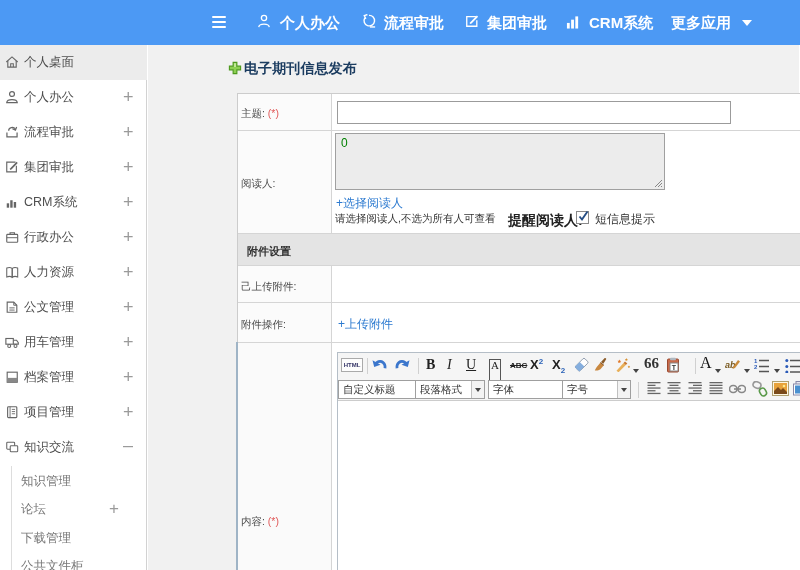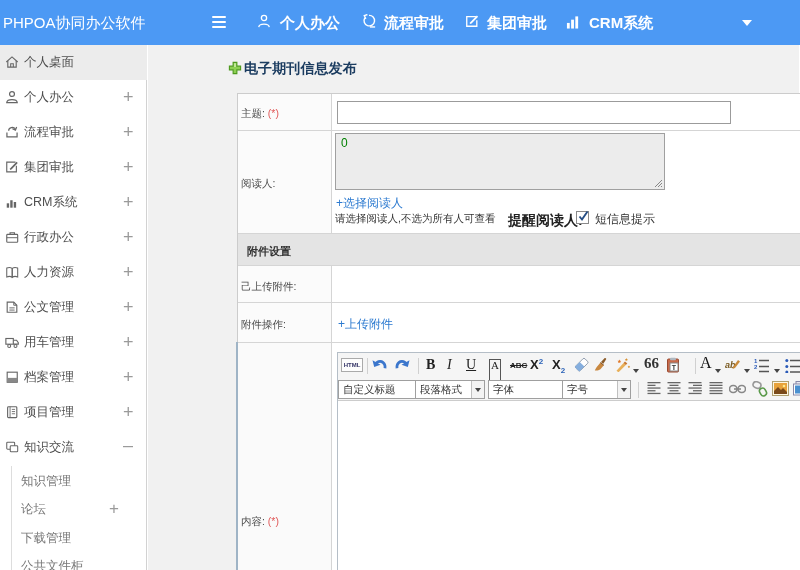--- a/index.html
+++ b/index.html
@@ -46,21 +46,20 @@
 .dd{position:absolute;top:27px;height:19px;background:#fff;border:1px solid #9f9f9f;}
 .dd .dtxt{position:absolute;left:4px;top:0;line-height:17px;font-size:10.5px;color:#333;white-space:nowrap;}
 .dd .darr{position:absolute;right:0;top:0;bottom:0;width:13px;border-left:1px solid #c0c0c0;background:#f3f3f3;}
 .dd .darr:after{content:"";position:absolute;left:3px;top:7px;border:3.5px solid transparent;border-top:4px solid #444;}
 .dar{display:inline-block;border:3px solid transparent;border-top:4px solid #444;}
 </style>
 </head>
 <body>
 
 <div id="topbar">
-  <span id="logo">PHPOA协同办公软件</span>
   <div class="hbar" style="top:16px;"></div>
   <div class="hbar" style="top:21px;"></div>
   <div class="hbar" style="top:26px;"></div>
   <svg class="navicon" style="left:257px;top:14px" width="15" height="16" viewBox="0 0 15 16">
       <circle cx="7.5" cy="4.5" r="3" fill="none" stroke="#fff" stroke-width="1.5"></circle>
       <path d="M1.5 15 C2 10.5 13 10.5 13.5 15" fill="none" stroke="#fff" stroke-width="1.5"></path>
     </svg>
   <span class="navtxt" style="left:280px">个人办公</span>
   <svg class="navicon" style="left:362px;top:14px" width="16" height="16" viewBox="0 0 16 16">
       <path d="M3.2 4.5 A6 6 0 1 0 8 1.6" fill="none" stroke="#fff" stroke-width="1.6"></path>
@@ -72,20 +71,21 @@
       <path d="M12.5 3 H2 V14 H13.5 V7" fill="none" stroke="#fff" stroke-width="1.5"></path>
       <path d="M6 9.5 L13.6 1.7 L15 3.1 L7.5 10.9 L5.4 11.5 Z" fill="#fff"></path>
     </svg>
   <span class="navtxt" style="left:487px">集团审批</span>
   <svg class="navicon" style="left:566px;top:15px" width="15" height="15" viewBox="0 0 15 15">
       <rect x="1" y="8.5" width="3" height="6" fill="#fff"></rect>
       <rect x="5.5" y="5" width="3" height="9.5" fill="#fff"></rect>
       <rect x="10" y="1.5" width="3" height="13" fill="#fff"></rect>
     </svg>
   <span class="navtxt" style="left:589px">CRM系统</span>
+  <span class="navtxt" style="left:671px">更多应用</span>
   <div style="position:absolute;left:742px;top:20px;width:0;height:0;border:5px solid transparent;border-top:6px solid #fff;"></div>
 </div>
 
 <div id="sidebar"></div>
 <div id="menu">
     <div class="mi" style="top:45px;background:#ececec;">
       <svg class="ico" viewBox="0 0 16 16">
         <path d="M1.5 8 L8 2.2 L14.5 8" fill="none" stroke="#666" stroke-width="1.3"></path>
         <path d="M3.2 6.8 V13.8 H12.8 V6.8" fill="none" stroke="#666" stroke-width="1.3"></path>
         <path d="M6.5 13.8 V10 H9.5 V13.8" fill="none" stroke="#666" stroke-width="1.2"></path>

